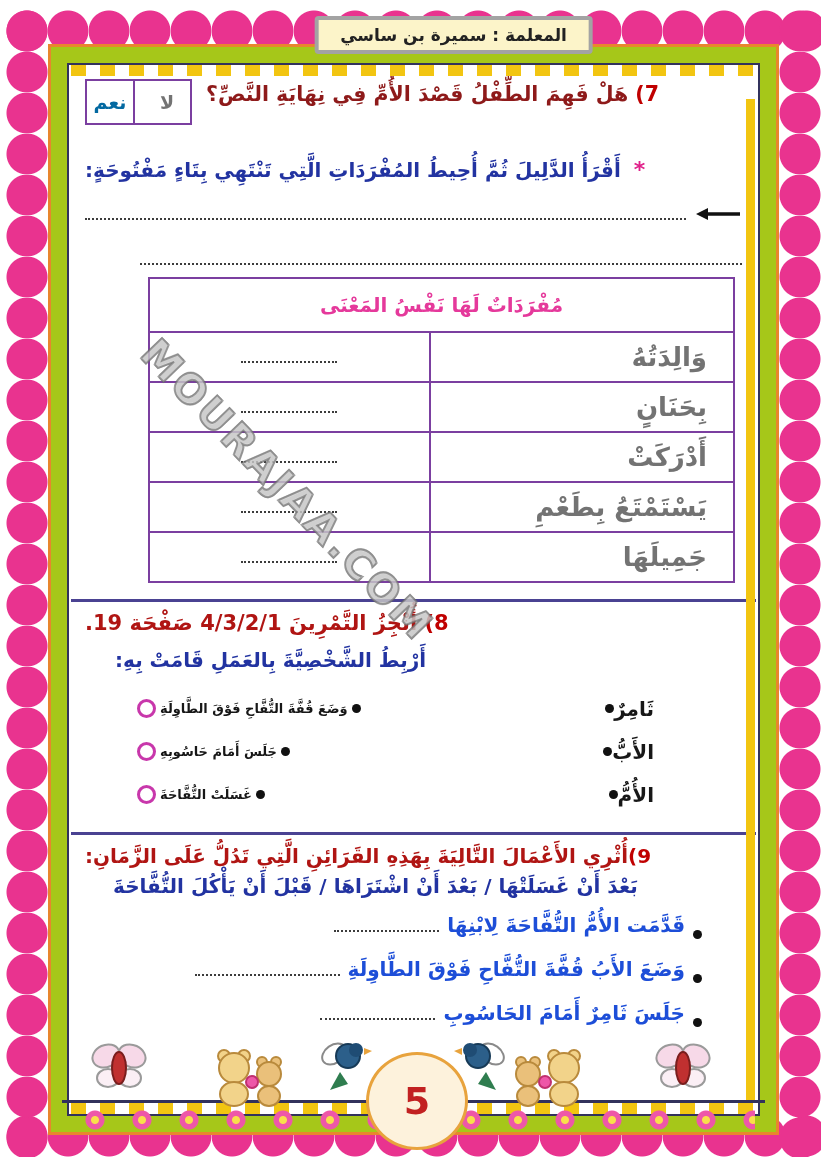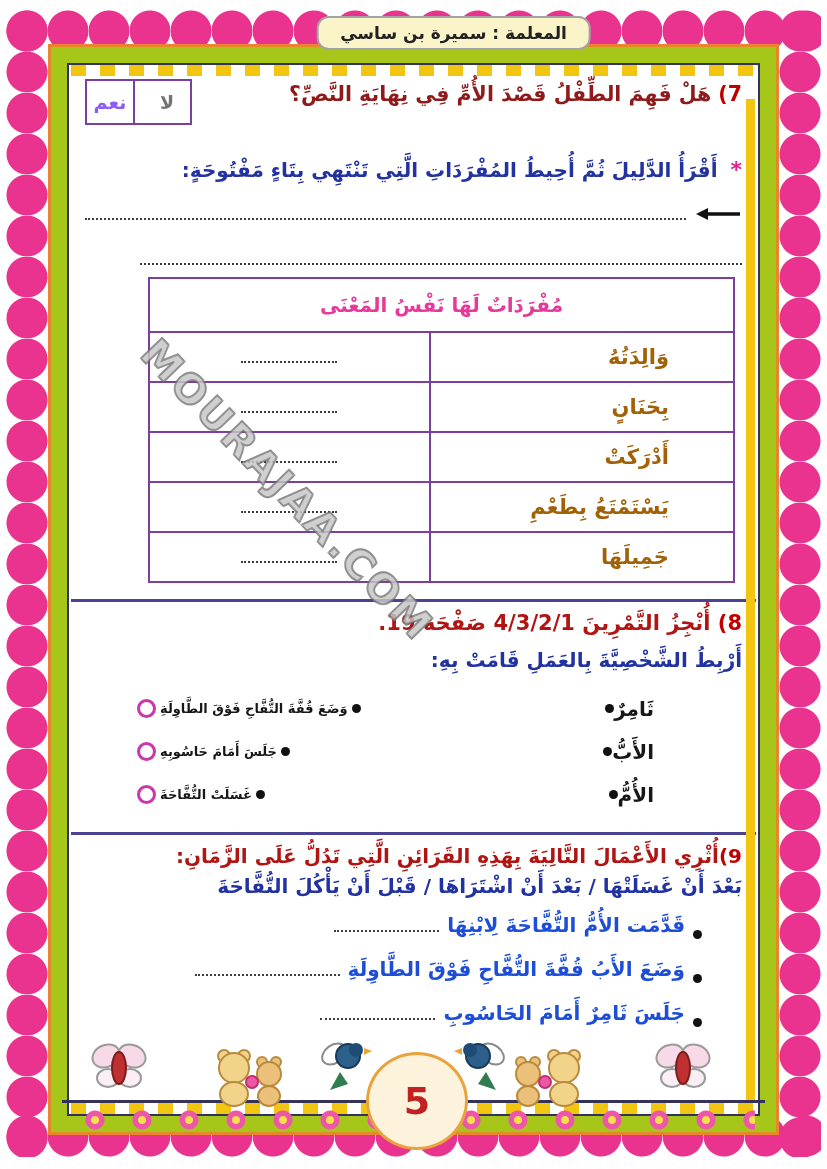--- a/index.html
+++ b/index.html
@@ -26,47 +26,47 @@
   .frame-navy{width:100%;height:100%;border:2.5px solid #32325C;box-sizing:border-box;background:#fff;}
 
   .teeth-top{position:absolute;left:2px;right:2px;top:0;height:11px;z-index:3;
     background:repeating-linear-gradient(90deg,#F2C511 0 15px,rgba(0,0,0,0) 15px 29px);}
   .teeth-bottom{position:absolute;left:2px;right:2px;bottom:0;height:11px;z-index:3;
     background:repeating-linear-gradient(90deg,#F2C511 0 15px,rgba(0,0,0,0) 15px 29px);}
   .ystrip{position:absolute;right:3px;top:34px;bottom:14px;width:9px;background:#F2C511;z-index:3;}
 
   
   .pill{position:absolute;top:16px;left:50%;transform:translateX(-50%) translateX(40px);
-        background:#FCF4C9;border:2px solid #a3a3a3;border-radius:12px;
+        background:#FCF4C9;border:4px solid #a3a3a3;border-radius:4px;
         padding:5px 22px;font-size:17px;color:#222;z-index:6;white-space:nowrap;}
 
   
   .content{position:relative;width:100%;height:100%;box-sizing:border-box;
            padding:14px 16px 10px 16px;direction:rtl;z-index:4;}
   .maroon{color:#8E1A1A;} .rednum{color:#C00000;} .blue{color:#2233A1;}
-  .line{font-size:20px;line-height:1.5;text-align:right;}
+  .line{font-size:20px;line-height:1.5;text-align:left;}
   .star{color:#E0218A;font-size:22px;padding-left:6px;}
 
   .q7row{display:flex;align-items:flex-start;gap:14px;}
   .q7text{font-size:20.5px;color:#8E1A1A;flex:1;}
   .ynbox{display:flex;direction:ltr;border:2.5px solid #7B3FA0;background:#fff;}
   .yncell{width:46px;height:42px;display:flex;align-items:center;justify-content:center;
           font-size:19px;}
   .yncell+.yncell{border-left:2.5px solid #7B3FA0;}
-  .yes{color:#8b5cf6;} .no{color:#737373;padding-left:9px;}
+  .yes{color:#0369a1;} .no{color:#737373;padding-left:9px;}
 
   .dotline{border-bottom:2.5px dotted #3c3c3c;height:10px;display:inline-block;}
   .arrowrow{display:flex;direction:rtl;align-items:center;gap:10px;margin-top:20px;}
   .dots2{margin-top:28px;margin-left:30px;}
 
   
   table.vtab{border-collapse:collapse;margin:8px 7px 5px auto;width:587px;direction:rtl;}
   table.vtab td{border:2.5px solid #7B3FA0;}
   .vtab-title{height:50px;text-align:center;font-size:20px;color:#E5399B;}
-  .vtab-word{width:52%;height:46px;text-align:right;padding-right:64px;font-size:21px;color:#a16207;}
+  .vtab-word{width:52%;height:46px;text-align:right;padding-right:26px;font-size:26px;color:#737373;}
   .vtab-blank{width:48%;text-align:center;}
   .vtab-blank .dotline{width:96px;}
 
   .divider{height:2.5px;background:#4A4292;margin:16px -14px 0 -14px;}
 
   
   .matchwrap{margin:12px 88px 0 52px;}
   .matchrow{display:flex;direction:ltr;justify-content:space-between;align-items:center;height:43px;}
   .actgroup{display:flex;direction:ltr;align-items:center;gap:4px;}
   .ring{width:13px;height:13px;border:3.5px solid #C837AB;border-radius:50%;flex:none;}

